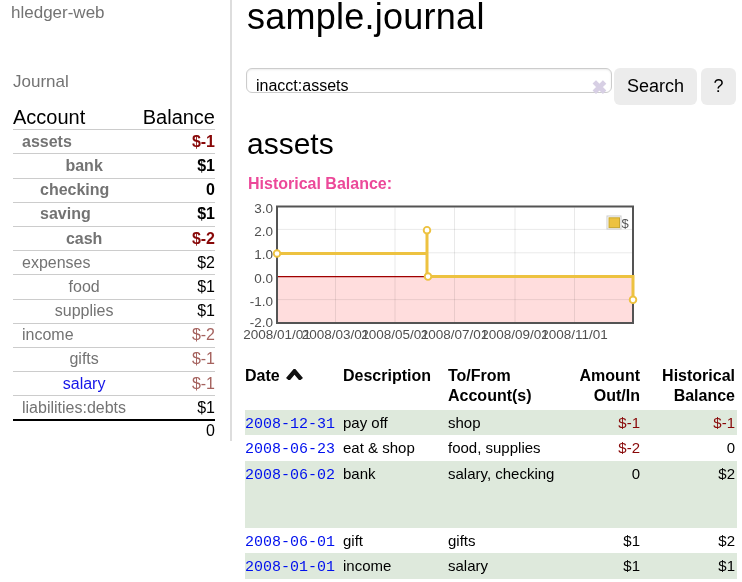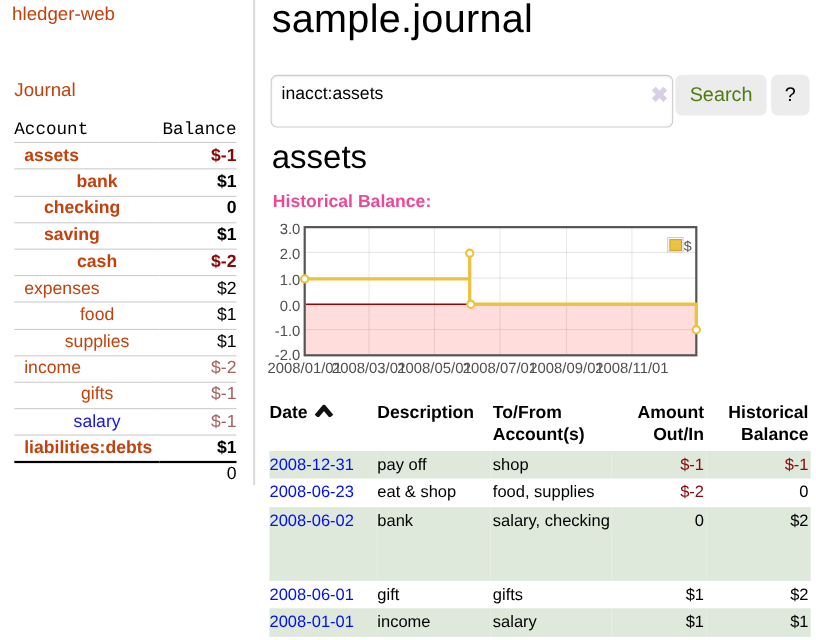--- a/index.html
+++ b/index.html
@@ -1,45 +1,45 @@
 <!DOCTYPE html>
 <html><head>
 <meta charset="utf-8">
 <style>
 * { margin:0; padding:0; box-sizing:border-box; }
 html,body { width:742px; height:582px; background:#fff; font-family:"Liberation Sans",sans-serif; position:relative; overflow:hidden; }
 .abs { position:absolute; }
-.purple { color:#c2410c; }
+.purple { color:#737373; }
 table { border-collapse:collapse; }
 
 
 #acct { left:13px; top:106px; width:202px; font-size:16px; }
-#acct th { font-weight:normal; font-size:16px; height:23.7px; text-align:left; vertical-align:middle;font-family:Liberation Mono, monospace; }
+#acct th { font-weight:normal; font-size:20px; height:23.7px; text-align:left; vertical-align:middle; }
 #acct th.r, #acct td.r { text-align:right; }
 #acct tr { border-bottom:1px solid #ccc; }
 #acct tr.data { height:24.2px; }
-#acct tr.last { border-bottom:2px solid #000;font-weight:bold; }
+#acct tr.last { border-bottom:2px solid #000; }
 #acct tr.tot { border-bottom:none; }
 #acct td { vertical-align:middle; }
 .b { font-weight:bold; }
 .neg { color:#880808; }
 .negl { color:#a5625e; }
 .d1 { padding-left:9px; }
 .d2 { padding-left:19px;text-align:center; }
 .d3 { padding-left:27px; }
 
 
 #reg { left:245px; top:363px; width:492px; font-size:15px; table-layout:fixed; }
 #reg th { font-weight:bold; font-size:16px; text-align:left; vertical-align:top; line-height:20.3px; padding-top:3px; padding-bottom:3px; }
 #reg th.r, #reg td.r { text-align:right; padding-right:2px; }
 #reg td { vertical-align:top; padding-top:2px; line-height:21px; }
 #reg tr.g { background:#dee9dc; }
 #reg tr.r1 { height:25.5px; }
 #reg tr.r2 { height:67px; }
-#reg a { color:#0010ee; text-decoration:none; }
+#reg a { color:#0010ee; text-decoration:none;font-family:Liberation Mono, monospace; }
 </style>
 </head>
 <body>
 
 <div class="abs" style="left:230px; top:0; width:2px; height:441px; background:#ddd;"></div>
 
 <div class="abs purple" style="left:11px; top:3px; font-size:17px;">hledger-web</div>
 <div class="abs purple" style="left:13px; top:72px; font-size:17px;">Journal</div>
 
 <table id="acct" class="abs">
@@ -98,23 +98,23 @@
       </tr>
 <tr class="data tot">
         <td></td>
         <td class="r" style="vertical-align:top; padding-top:1px;">0</td>
       </tr>
 </tbody>
   </table>
 
 <div class="abs" style="left:247px; top:-1px; font-size:36px; line-height:1; letter-spacing:0.25px; color:#000;">sample.journal</div>
 
-<div class="abs" style="left:246px; top:68px; width:366px; height:48px; border:1px solid #ccc; border-radius:6px; font-size:16px; line-height:34px; padding-left:9px; color:#000; box-shadow:inset 0 1px 2px rgba(0,0,0,0.08);">inacct:assets</div>
+<div class="abs" style="left:246px; top:68px; width:366px; height:25px; border:1px solid #ccc; border-radius:6px; font-size:16px; line-height:34px; padding-left:9px; color:#000; box-shadow:inset 0 1px 2px rgba(0,0,0,0.08);">inacct:assets</div>
 <div class="abs" style="left:589px; top:77px; width:21px; height:21px; color:#d7cfe4; font-size:19px; font-weight:bold; line-height:21px; text-align:center;">✖</div>
-<div class="abs" style="left:614px; top:68px; width:83px; height:37px; background:#ececec; border-radius:6px; font-size:18px; line-height:37px; text-align:center; color:#4d7c0f;">Search</div>
+<div class="abs" style="left:614px; top:68px; width:83px; height:37px; background:#ececec; border-radius:6px; font-size:18px; line-height:37px; text-align:center; color:#000000;">Search</div>
 <div class="abs" style="left:701px; top:68px; width:35px; height:37px; background:#ececec; border-radius:6px; font-size:18px; line-height:37px; text-align:center; color:#000;">?</div>
 
 <div class="abs" style="left:247px; top:129px; font-size:30px; line-height:1; color:#000;">assets</div>
 <div class="abs" style="left:248px; top:176px; font-size:16px; line-height:1; font-weight:bold; color:#ec4899;">Historical Balance:</div>
 
 <svg class="abs" style="left:240px; top:196px;" width="420" height="150" viewBox="0 0 420 150">
 
   <rect x="38" y="81" width="354" height="45.5" fill="#ffdddd"></rect>
 
   <g stroke="rgba(0,0,0,0.088)" stroke-width="1">

